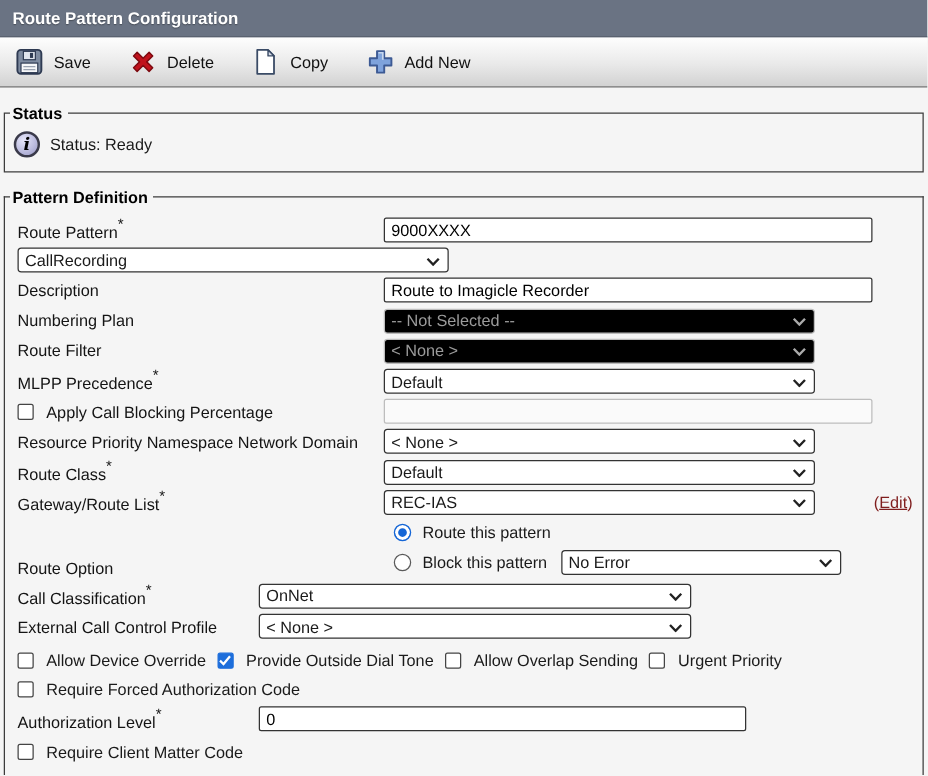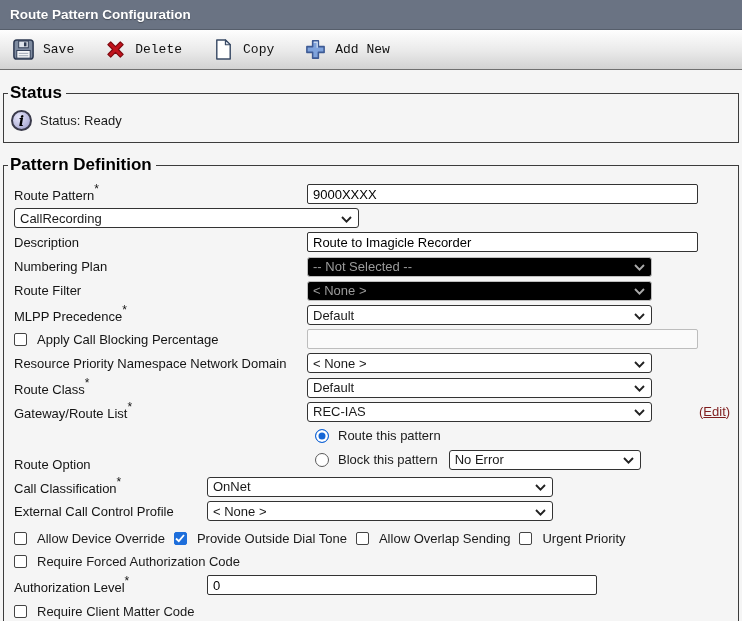--- a/index.html
+++ b/index.html
@@ -18,30 +18,30 @@
     border-bottom: 1px solid #565e6b;
   }
   .titlebar span { color: #ffffff; font-weight: bold; font-size: 13.5px; text-shadow: 0 1px 1px rgba(0,0,0,.35); }
 
   
   .toolbar {
     height: 40px; display: flex; align-items: center; padding-left: 12px;
     background: linear-gradient(#fefefe, #e9e9e9 55%, #d2d2d2);
     border-bottom: 1px solid #6f6f6f;
   }
-  .tool-btn { display: flex; align-items: center; gap: 8px; margin-right: 30px; cursor: pointer; font-family: Liberation Mono, monospace; }
+  .tool-btn { display: flex; align-items: center; gap: 8px; margin-right: 30px; cursor: pointer; }
   .tool-btn .ticon { width: 23px; height: 23px; display: inline-flex; }
   .tool-btn .tlabel { color: #111; }
 
   
   fieldset {
     border: 1px solid #3c3c3c; margin: 0 3px; padding: 0;
   }
   legend {
-    font-weight: bold; font-size: 17px; color: #000;
+    font-weight: bold; font-size: 13px; color: #000;
     margin-left: 4px; padding: 0 4px 0 2px;
   }
   .status-fs { margin-top: 13px; }
   .status-body { display: flex; align-items: center; gap: 8px; padding: 7px 0 11px 7px; }
   .info-icon {
     width: 21px; height: 21px; border-radius: 50%;
     background: radial-gradient(circle at 35% 30%, #e6e6fa, #b9b9dd 60%, #9595c2);
     border: 2px solid #3a3a4a;
     display: inline-flex; align-items: center; justify-content: center;
     font-family: "DejaVu Serif", serif; font-weight: bold; font-style: italic;
@@ -68,21 +68,21 @@
 
   .select {
     width: 345px; height: 20px; border: 1px solid #333; border-radius: 3px;
     background: #fff; display: flex; align-items: center; justify-content: space-between;
     padding: 0 6px 0 5px; cursor: default;
   }
   .row.short .select { width: 346px; }
   .select .sel-text { white-space: nowrap; overflow: hidden; }
   .select.disabled { background: #000000; border-color: #bdbdbd; color: #9b9b9b; }
   .select.disabled svg path { stroke: #aaa; }
-  .select.sm { width: 192px; }
+  .select.sm { width: 224px; }
 
   .edit-link { margin-left: 47px; color: #7f1d1d; cursor: pointer; white-space: nowrap; }
   .edit-link .u { text-decoration: underline; }
 
   
   .checkbox {
     width: 13px; height: 13px; border: 1px solid #444; border-radius: 2px;
     background: #fff; display: inline-flex; align-items: center; justify-content: center;
     flex-shrink: 0; cursor: pointer;
   }

